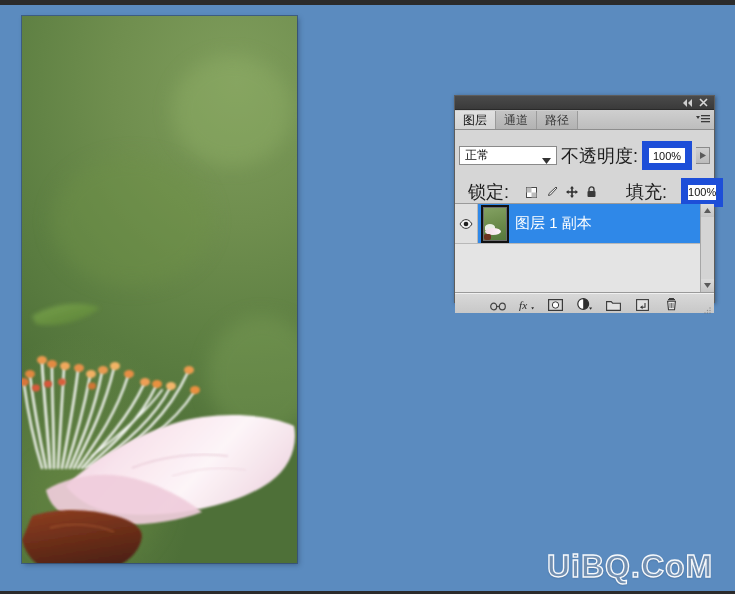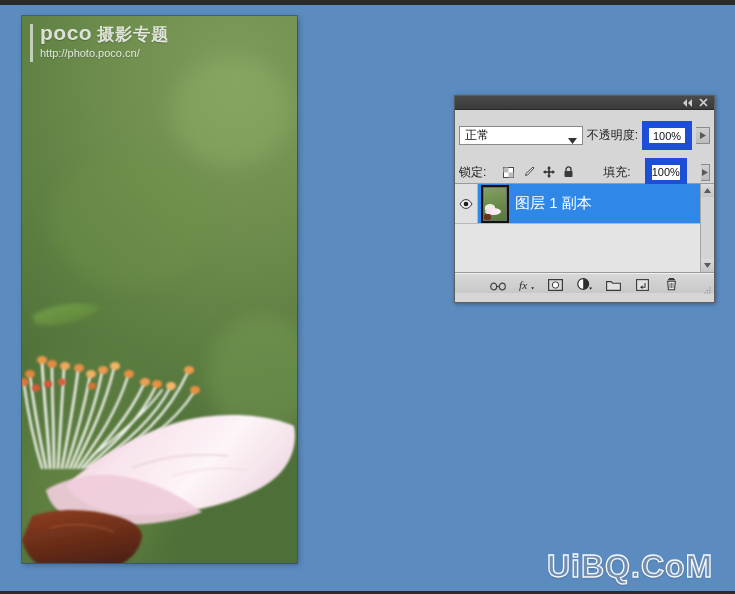--- a/index.html
+++ b/index.html
@@ -104,34 +104,34 @@
     height:23px;display:flex;align-items:center;
     padding:14px 4px;gap:4px;
     background:#d6d6d6;
   }
   .mode-select{
     position:relative;flex:1;height:17px;background:#fff;
     border:1px solid #8a8a8a;display:flex;align-items:center;
     padding-left:5px;font-size:12px;color:#111;cursor:pointer;
   }
   .mode-arrow{position:absolute;right:5px;top:6px;}
-  .lbl{font-size:12px;color:#1c1c1c;white-space:nowrap;}
+  .lbl{font-size:18px;color:#1c1c1c;white-space:nowrap;}
   .numbox{
     width:36px;height:15px;background:#fff;border:7px solid #1d4ed8;
     display:flex;align-items:center;justify-content:center;
     font-size:11px;color:#111;
   }
   .spin{
     width:13px;height:15px;border:1px solid #8a8a8a;border-left:0;
     background:linear-gradient(#d0d0d0,#bcbcbc);
     display:flex;align-items:center;justify-content:center;cursor:pointer;
   }
 
   .lockrow{
-    height:22px;display:flex;align-items:center;padding:0 4px;gap:14px;
+    height:22px;display:flex;align-items:center;padding:0 13px;gap:14px;
     background:#d6d6d6;border-bottom:1px solid #9a9a9a;
   }
   .lock-icons{display:flex;align-items:center;gap:7px;margin-left:2px;}
   .lock-ico{width:13px;height:13px;display:flex;align-items:center;justify-content:center;cursor:pointer;}
   .spacer{flex:1;}
 
   .layerlist{
     position:relative;height:88px;background:#e4e4e4;
     border-bottom:1px solid #9a9a9a;overflow:hidden;
   }
@@ -279,47 +279,54 @@
     <path d="M150 460 C176 452 200 450 224 454" stroke="#e9cbd7" stroke-width="1.2" fill="none" opacity=".6" filter="url(#soft)"></path>
 
     <path d="M24 474 C44 462 72 456 100 460 C130 465 160 480 180 496
              C150 508 100 512 64 506 C42 502 28 492 24 474 Z" fill="#f0cddc" opacity=".92" filter="url(#soft)"></path>
 
     <path d="M10 500 C34 492 66 492 94 500 C110 504 120 512 120 520
              C118 540 96 556 62 560 C28 562 6 548 0 524 Z" fill="url(#calg)" filter="url(#soft)"></path>
     <path d="M28 512 C48 506 74 508 92 516" stroke="#a85a32" stroke-width="2" fill="none" opacity=".5" filter="url(#soft)"></path>
   </svg>
 
-  <div class="wm">
-    <div class="wm-bar"></div>
-    <div style="padding-left:10px;">
-      <div class="wm-line1"><span>poco</span><span class="cn">摄影专题</span></div>
-      <div class="wm-line2">http://photo.poco.cn/</div>
-    </div>
-  </div>
 </div>
 
 <div class="uibq">UiBQ.CoM</div>
 
 <div class="panel">
 
   <div class="titlebar">
     <div class="tb-btn">
       <svg width="11" height="8" viewBox="0 0 11 8">
           <path d="M5 0L1 4l4 4z" fill="#cfcfcf"></path>
           <path d="M10 0L6 4l4 4z" fill="#cfcfcf"></path>
         </svg>
     </div>
     <div class="tb-btn">
       <svg width="9" height="9" viewBox="0 0 9 9">
           <path d="M1 1l7 7M8 1l-7 7" stroke="#d8d8d8" stroke-width="1.6"></path>
         </svg>
     </div>
   </div>
 
+  <div class="tabrow">
+    <div class="tab active">图层</div>
+    <div class="tab">通道</div>
+    <div class="tab">路径</div>
+    <div class="tab-filler"></div>
+    <div class="menu-icon">
+      <svg width="14" height="11" viewBox="0 0 14 11">
+        <path d="M0 2l4 0 -2 3z" fill="#3a3a3a"></path>
+        <rect x="5" y="1" width="9" height="1.3" fill="#3a3a3a"></rect>
+        <rect x="5" y="4" width="9" height="1.3" fill="#3a3a3a"></rect>
+        <rect x="5" y="7" width="9" height="1.3" fill="#3a3a3a"></rect>
+      </svg>
+    </div>
+  </div>
 
   <div class="moderow">
     <div class="mode-select">
       <span>正常</span>
       <span class="mode-arrow">
         <svg width="9" height="6" viewBox="0 0 9 6">
             <path d="M0 0l4.5 6L9 0z" fill="#333"></path>
           </svg>
       </span>
     </div>

